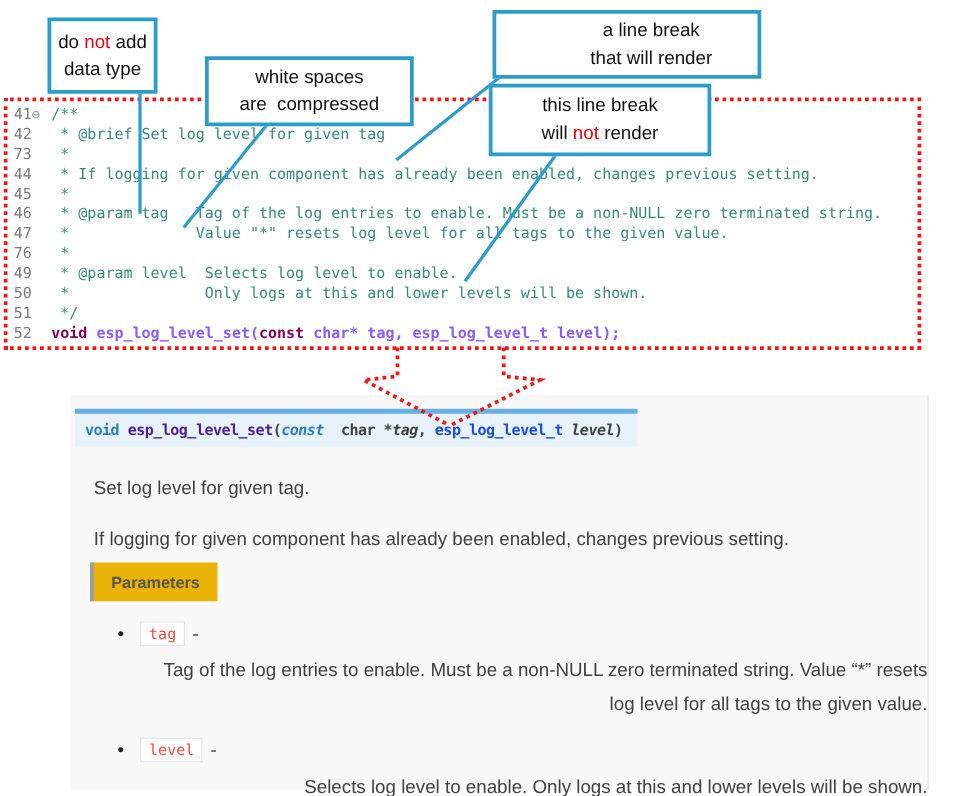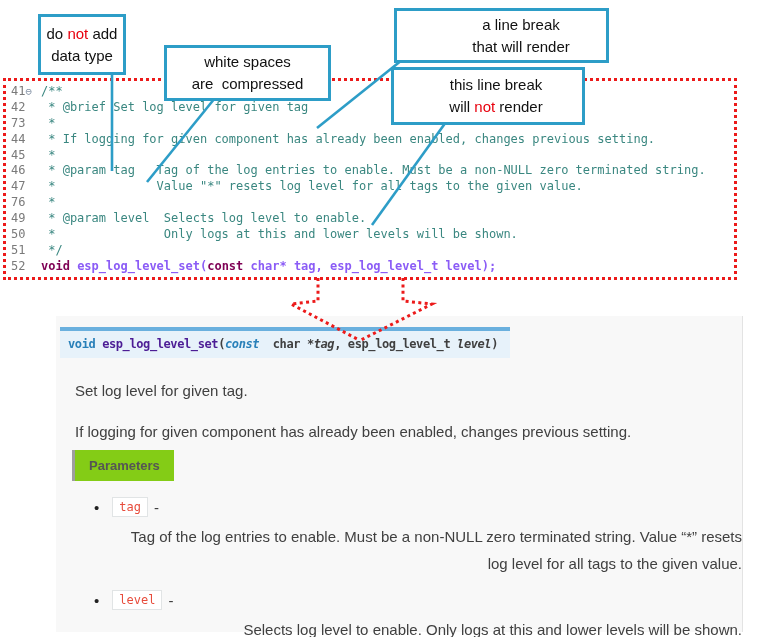--- a/index.html
+++ b/index.html
@@ -19,40 +19,40 @@
   .tok-code{color:#8b5cf6;font-weight:bold;}
 
   
   .callout{position:absolute;background:#fff;border:3px solid #2d9dc7;z-index:3;
            display:flex;flex-direction:column;justify-content:center;align-items:center;
            font-size:15px;color:#111;text-align:center;line-height:1.45;white-space:pre;}
   .callout .red{color:#e8000d;}
   #box-no-datatype {left:38px; top:14px; width:82px;  height:55px;}
   #box-whitespace  {left:164px;top:45px; width:161px; height:50px;}
   #box-break-render{left:394px;top:8px;  width:170px; height:49px;padding-left:39px;}
-  #box-break-norender{left:391px;top:67px;width:172px;height:52px;padding-left:16px;}
+  #box-break-norender{left:391px;top:67px;width:172px;height:52px;}
 
   
   #overlay{position:absolute;left:0;top:0;z-index:2;pointer-events:none;}
 
   
   .doc-panel{position:absolute;left:56px;top:316px;width:686px;height:316px;
              background:#f8f8f8;border-right:1px solid #e3e3e3;z-index:1;
              color:#404040;font-size:15px;}
   .sig-bar{margin:11px 0 0 4px;width:442px;background:#e7f2fa;border-top:4px solid #6ab0de;
            padding:6px 0 7px 8px;font-family:"DejaVu Sans Mono","Liberation Mono",monospace;
            font-size:12px;font-weight:bold;letter-spacing:-0.4px;white-space:pre;}
   .sg-kw{color:#2980b9;}
   .sg-kwi{color:#2980b9;font-style:italic;}
   .sg-name{color:#4c1d95;}
   .sg-pl{color:#404040;}
   .sg-prm{color:#404040;font-style:italic;}
-  .sg-lnk{color:#404040;}
+  .sg-lnk{color:#1d4ed8;}
   .doc-p{margin:0 0 0 19px;padding-top:24px;}
-  .params-box{display:inline-block;margin:10px 0 0 16px;background:#84cc16;
+  .params-box{display:inline-block;margin:10px 0 0 16px;background:#eab308;
               border-left:3px solid #9e9e9e;padding:8px 14px;font-size:13px;
               font-weight:bold;color:#555;}
   .param-list{margin:14px 0 0 38px;}
   .param-item{margin-bottom:11px;}
   .param-head{display:flex;align-items:center;height:24px;}
   .bullet{color:#222;font-size:15px;margin-right:13px;}
   .param-name{font-family:"DejaVu Sans Mono","Liberation Mono",monospace;font-size:12px;
               color:#e74c3c;background:#fff;border:1px solid #e1e4e5;padding:2px 6px;}
   .param-dash{margin-left:6px;color:#404040;}
   .param-desc{margin:4px 0 0 29px;max-width:625px;line-height:27px;text-align:right;}

